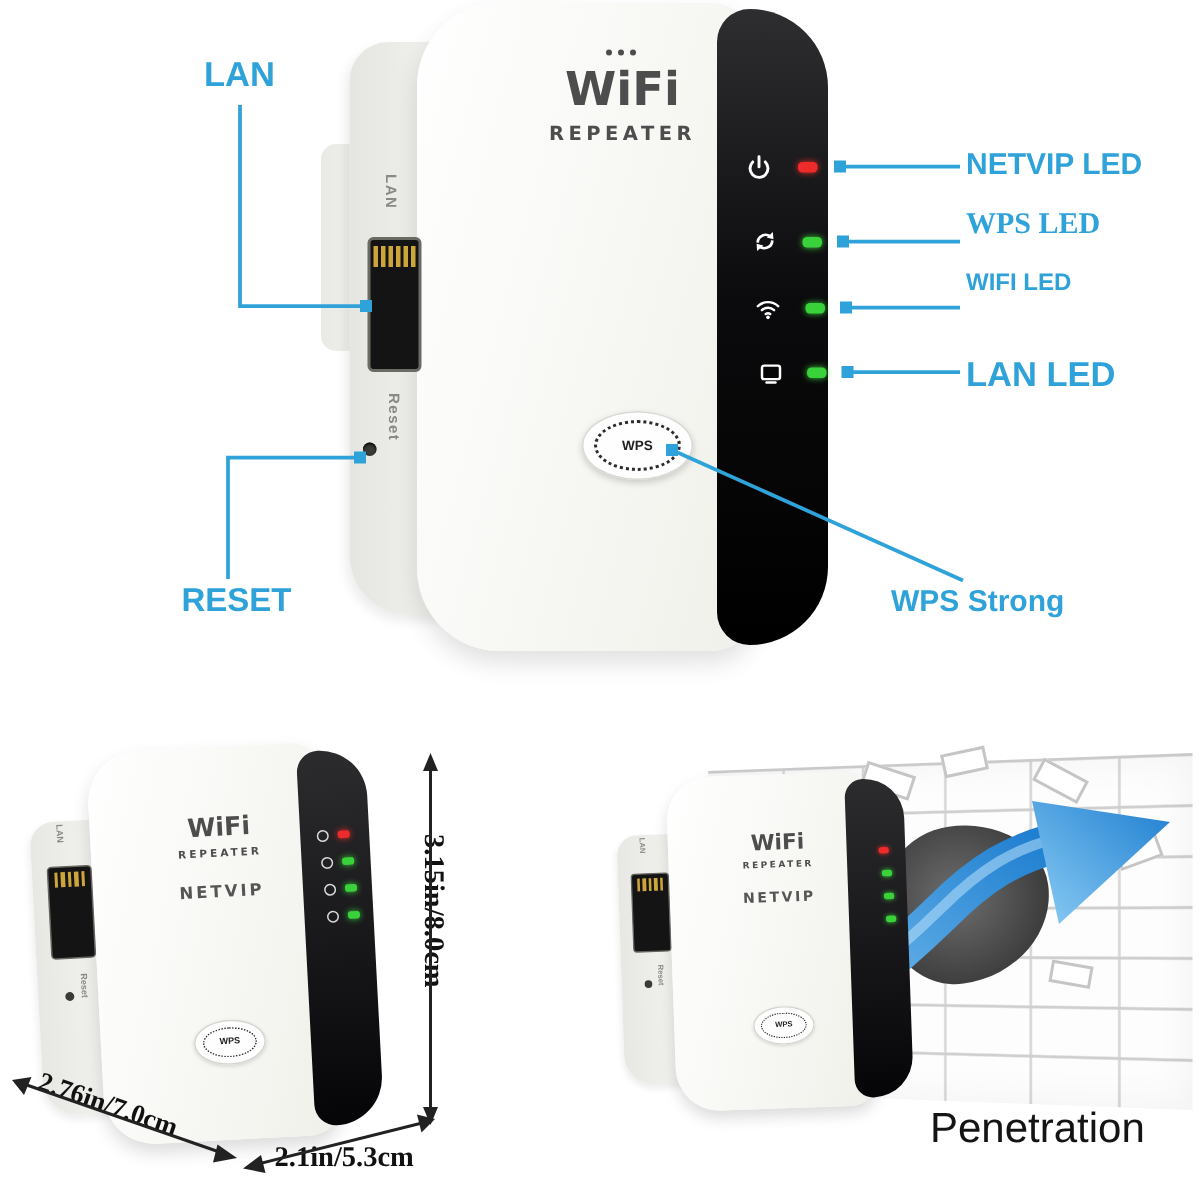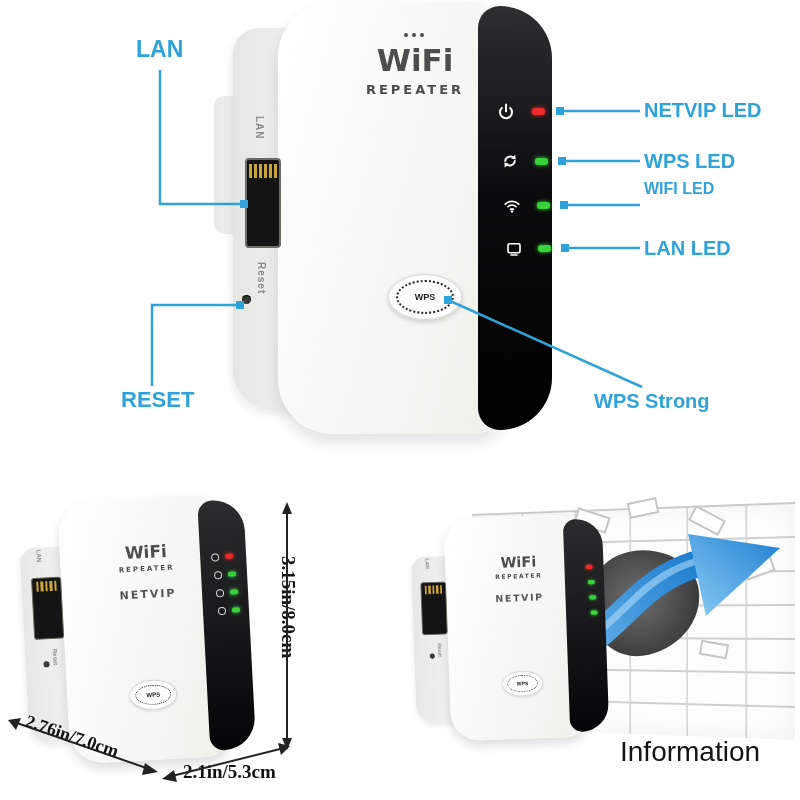--- a/index.html
+++ b/index.html
@@ -4,23 +4,23 @@
 <style>
   html,body{margin:0;padding:0;background:#fff;}
   .canvas{position:relative;width:800px;height:800px;background:#fff;overflow:hidden;
           font-family:"Liberation Sans",sans-serif;}
 
   
   .callout{position:absolute;color:#2fa3d9;font-weight:bold;line-height:1;z-index:7;white-space:nowrap;}
   .lbl-lan{left:136px;top:38px;font-size:23px;}
   .lbl-reset{left:121px;top:389px;font-size:22px;}
   .lbl-power{left:644px;top:100px;font-size:20px;}
-  .lbl-wps{left:644px;top:151px;font-size:20px;}
+  .lbl-wps{left:644px;top:139px;font-size:20px;font-family:Liberation Serif, serif;}
   .lbl-wifi{left:644px;top:181px;font-size:16px;}
-  .lbl-lanled{left:644px;top:238px;font-size:20px;}
+  .lbl-lanled{left:644px;top:238px;font-size:23px;}
   .lbl-wpsbtn{left:594px;top:391px;font-size:20px;}
 
   
   .plug-block{position:absolute;left:214px;top:96px;width:48px;height:138px;z-index:0;
               background:linear-gradient(90deg,#e9e9e6,#f6f6f3);border-radius:10px;}
   .dev-side{position:absolute;left:233px;top:28px;width:90px;height:382px;z-index:1;
             background:linear-gradient(90deg,#e5e5e1,#f7f7f4);border-radius:26px 0 0 40px;
             box-shadow:-2px 4px 8px rgba(0,0,0,.08);}
   .dev-front{position:absolute;left:278px;top:2px;width:226px;height:432px;z-index:2;
              background:linear-gradient(105deg,#ffffff 0%,#fbfbf8 55%,#ededе7 100%);
@@ -278,21 +278,21 @@
     <div class="dsm-model">NETVIP</div>
     <span class="led led-sm led-red" style="left:207px;top:60px;"></span>
     <span class="led led-sm led-green" style="left:209px;top:78px;"></span>
     <span class="led led-sm led-green" style="left:210px;top:96px;"></span>
     <span class="led led-sm led-green" style="left:211px;top:114px;"></span>
     <div class="dsm-wps">
       <div class="dsm-wps-in">WPS</div>
     </div>
   </div>
 
-  <div class="cap cap2">Information</div>
+  <div class="cap cap2">Penetration</div>
 
   <svg class="overlay" width="800" height="800" viewBox="0 0 800 800">
     <g stroke="#2fa3d9" stroke-width="2.5" fill="none">
       <polyline points="160,70 160,204 244,204"></polyline>
       <polyline points="152,386 152,305 240,305"></polyline>
       <line x1="560" y1="111" x2="640" y2="111"></line>
       <line x1="562" y1="161" x2="640" y2="161"></line>
       <line x1="564" y1="205" x2="640" y2="205"></line>
       <line x1="565" y1="248" x2="640" y2="248"></line>
       <line x1="448" y1="300" x2="642" y2="387"></line>

